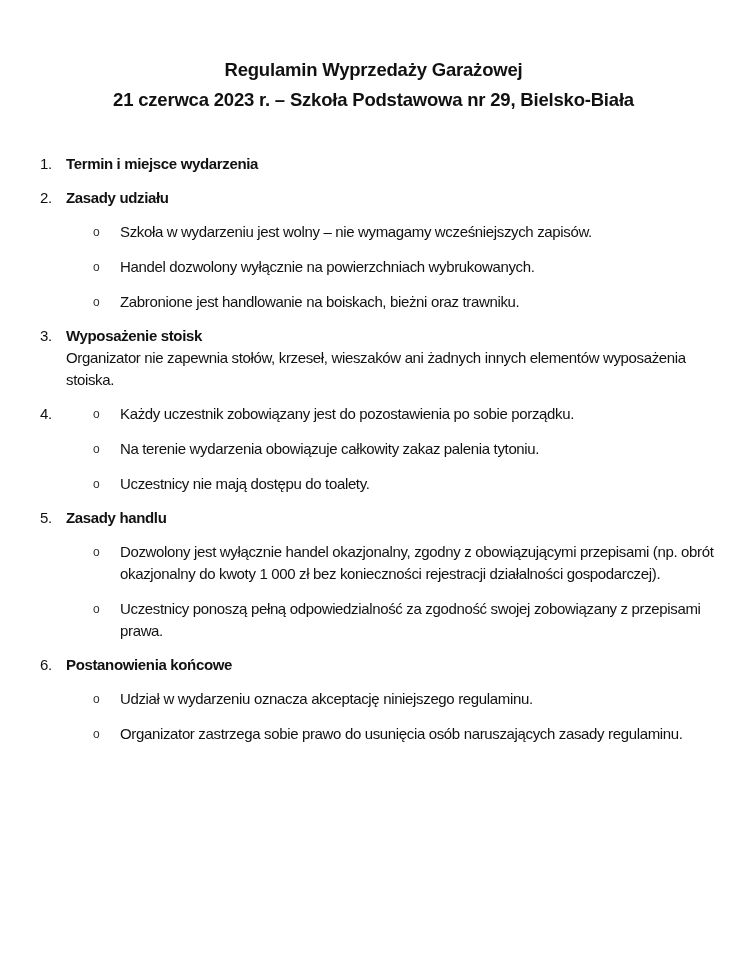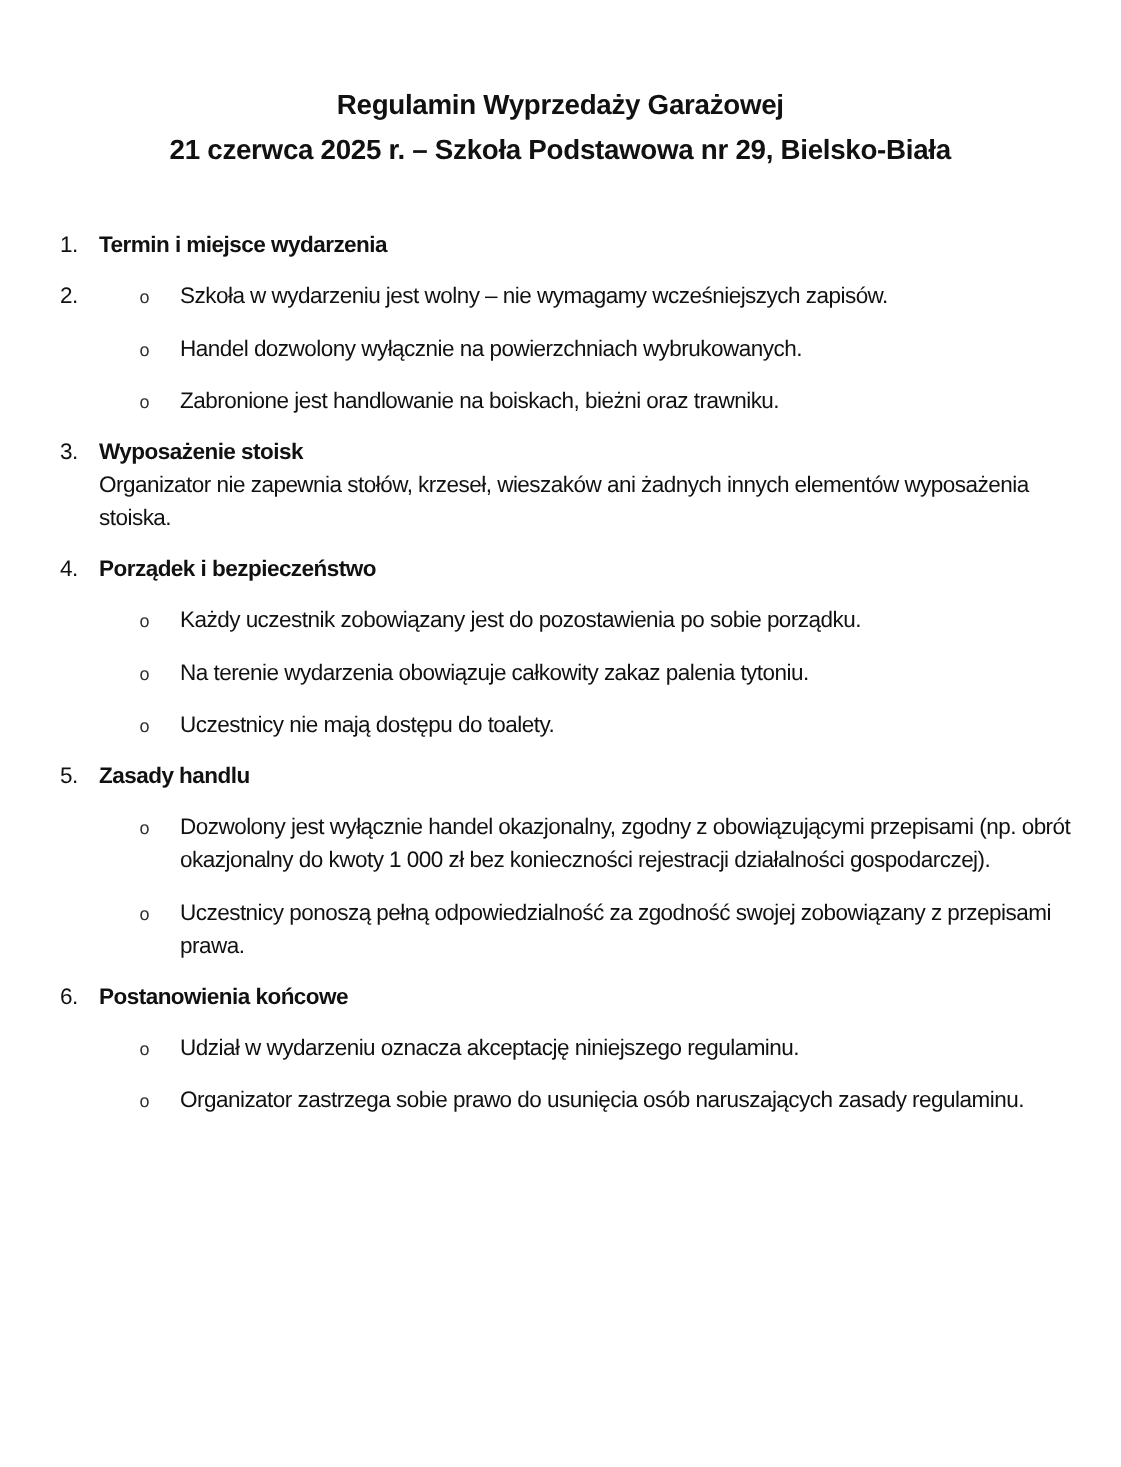--- a/index.html
+++ b/index.html
@@ -81,32 +81,33 @@
     color: #333;
   }
   .bullet-text { display: block; }
 </style>
 </head>
 <body>
 
 <div class="page">
   <div class="title-block">
     <span class="title-line">Regulamin Wyprzedaży Garażowej</span>
-    <span class="title-line second">21 czerwca 2025 r. – Szkoła Podstawowa nr 29, Bielsko-Biała</span>
+    <span class="title-line second">21 czerwca 2023 r. – Szkoła Podstawowa nr 29, Bielsko-Biała</span>
   </div>
 
   <div class="content">
 
     <div class="section">
       <span class="sec-num">1.</span>
       <span class="sec-title">Termin i miejsce wydarzenia</span>
     </div>
 
     <div class="section">
       <span class="sec-num">2.</span>
+      <span class="sec-title">Zasady udziału</span>
       <ul class="bullets">
         <li class="bullet">
           <span class="bullet-mark">o</span>
           <span class="bullet-text">Szkoła w wydarzeniu jest wolny – nie wymagamy wcześniejszych zapisów.</span>
         </li>
         <li class="bullet">
           <span class="bullet-mark">o</span>
           <span class="bullet-text">Handel dozwolony wyłącznie na powierzchniach wybrukowanych.</span>
         </li>
         <li class="bullet">
@@ -117,21 +118,20 @@
     </div>
 
     <div class="section">
       <span class="sec-num">3.</span>
       <span class="sec-title">Wyposażenie stoisk</span>
       <span class="sec-body">Organizator nie zapewnia stołów, krzeseł, wieszaków ani żadnych innych elementów wyposażenia stoiska.</span>
     </div>
 
     <div class="section">
       <span class="sec-num">4.</span>
-      <span class="sec-title">Porządek i bezpieczeństwo</span>
       <ul class="bullets">
         <li class="bullet">
           <span class="bullet-mark">o</span>
           <span class="bullet-text">Każdy uczestnik zobowiązany jest do pozostawienia po sobie porządku.</span>
         </li>
         <li class="bullet">
           <span class="bullet-mark">o</span>
           <span class="bullet-text">Na terenie wydarzenia obowiązuje całkowity zakaz palenia tytoniu.</span>
         </li>
         <li class="bullet">

